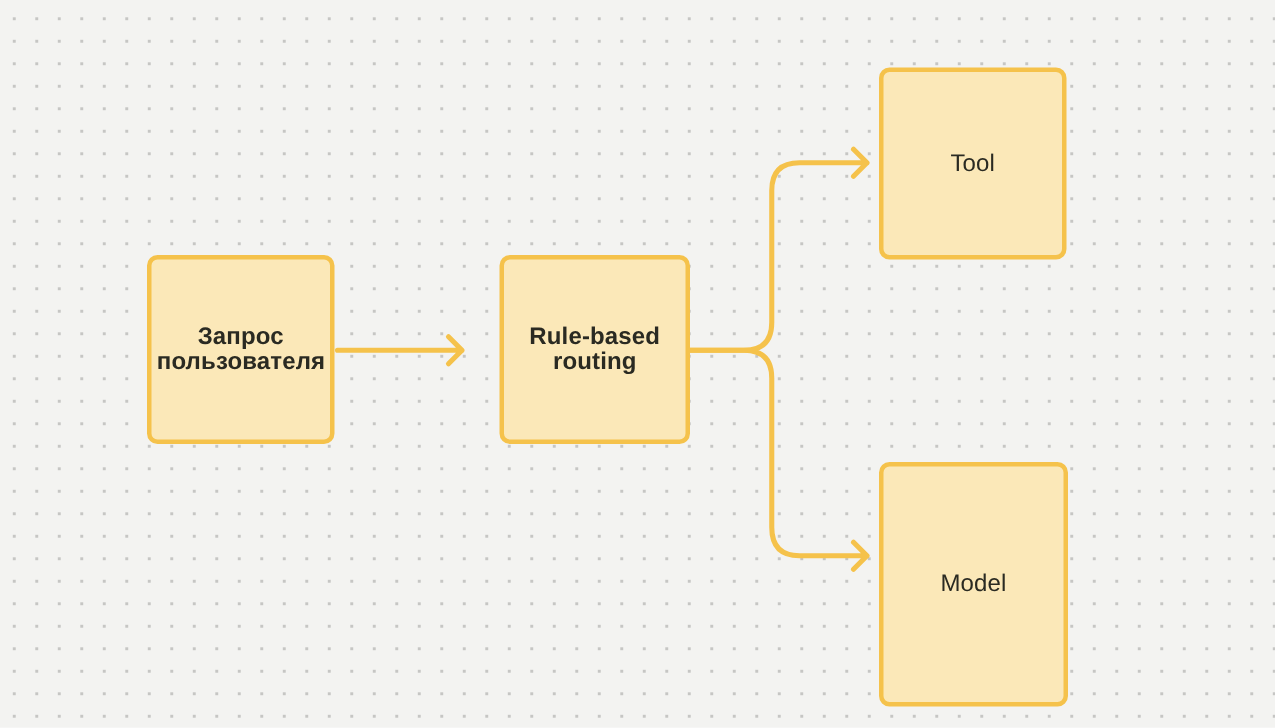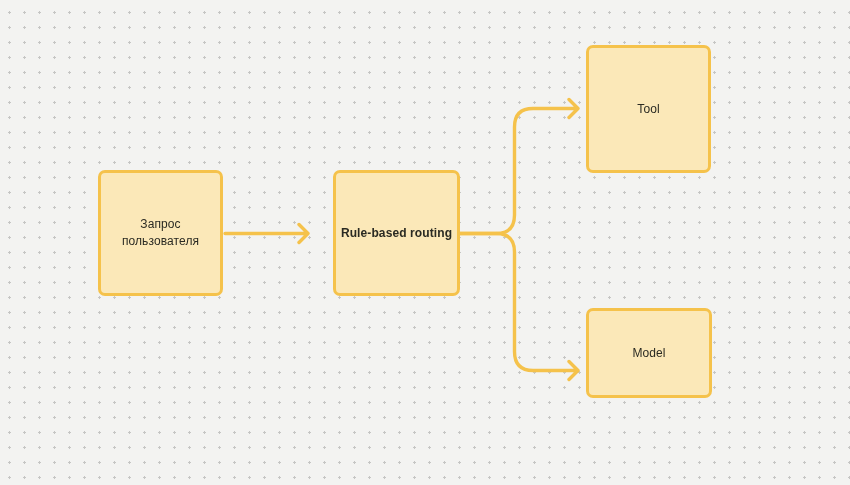--- a/index.html
+++ b/index.html
@@ -41,32 +41,32 @@
     border-radius: 7px;
     display: flex;
     align-items: center;
     justify-content: center;
     cursor: default;
   }
   .node-label {
     display: block;
     max-width: 112px;
     text-align: center;
-    font-size: 12px;
+    font-size: 16px;
     line-height: 17px;
     color: #2a2a22;
     letter-spacing: 0.1px;
   }
   .node-label.bold {
     font-weight: 700;
   }
-  .node-user-request   { left: 98px;  top: 170px; width: 125px; height: 126px; }
+  .node-user-request   { left: 98px;  top: 170px; width: 125px; height: 126px; font-weight: bold; }
   .node-rule-routing   { left: 313px; top: 170px; width: 127px; height: 126px; margin-left: 20px; }
   .node-tool           { left: 586px; top: 45px;  width: 125px; height: 128px; }
-  .node-model          { left: 586px; top: 308px; width: 126px; height: 90px; }
+  .node-model          { left: 586px; top: 308px; width: 126px; height: 163px; }
 </style>
 </head>
 <body>
 
 <div class="canvas">
 
   <svg class="connectors" viewBox="0 0 850 485" xmlns="http://www.w3.org/2000/svg">
     <path d="M 225 233.5 H 308 M 299 224.5 L 308 233.5 L 299 242.5"></path>
     <path d="M 441 233.5 H 496 Q 514.5 233.5 514.5 215 V 127 Q 514.5 108.5 533 108.5 H 578 M 569 99.5 L 578 108.5 L 569 117.5"></path>
     <path d="M 441 233.5 H 496 Q 514.5 233.5 514.5 252 V 351.5 Q 514.5 370.5 533 370.5 H 578 M 569 361.5 L 578 370.5 L 569 379.5"></path>

